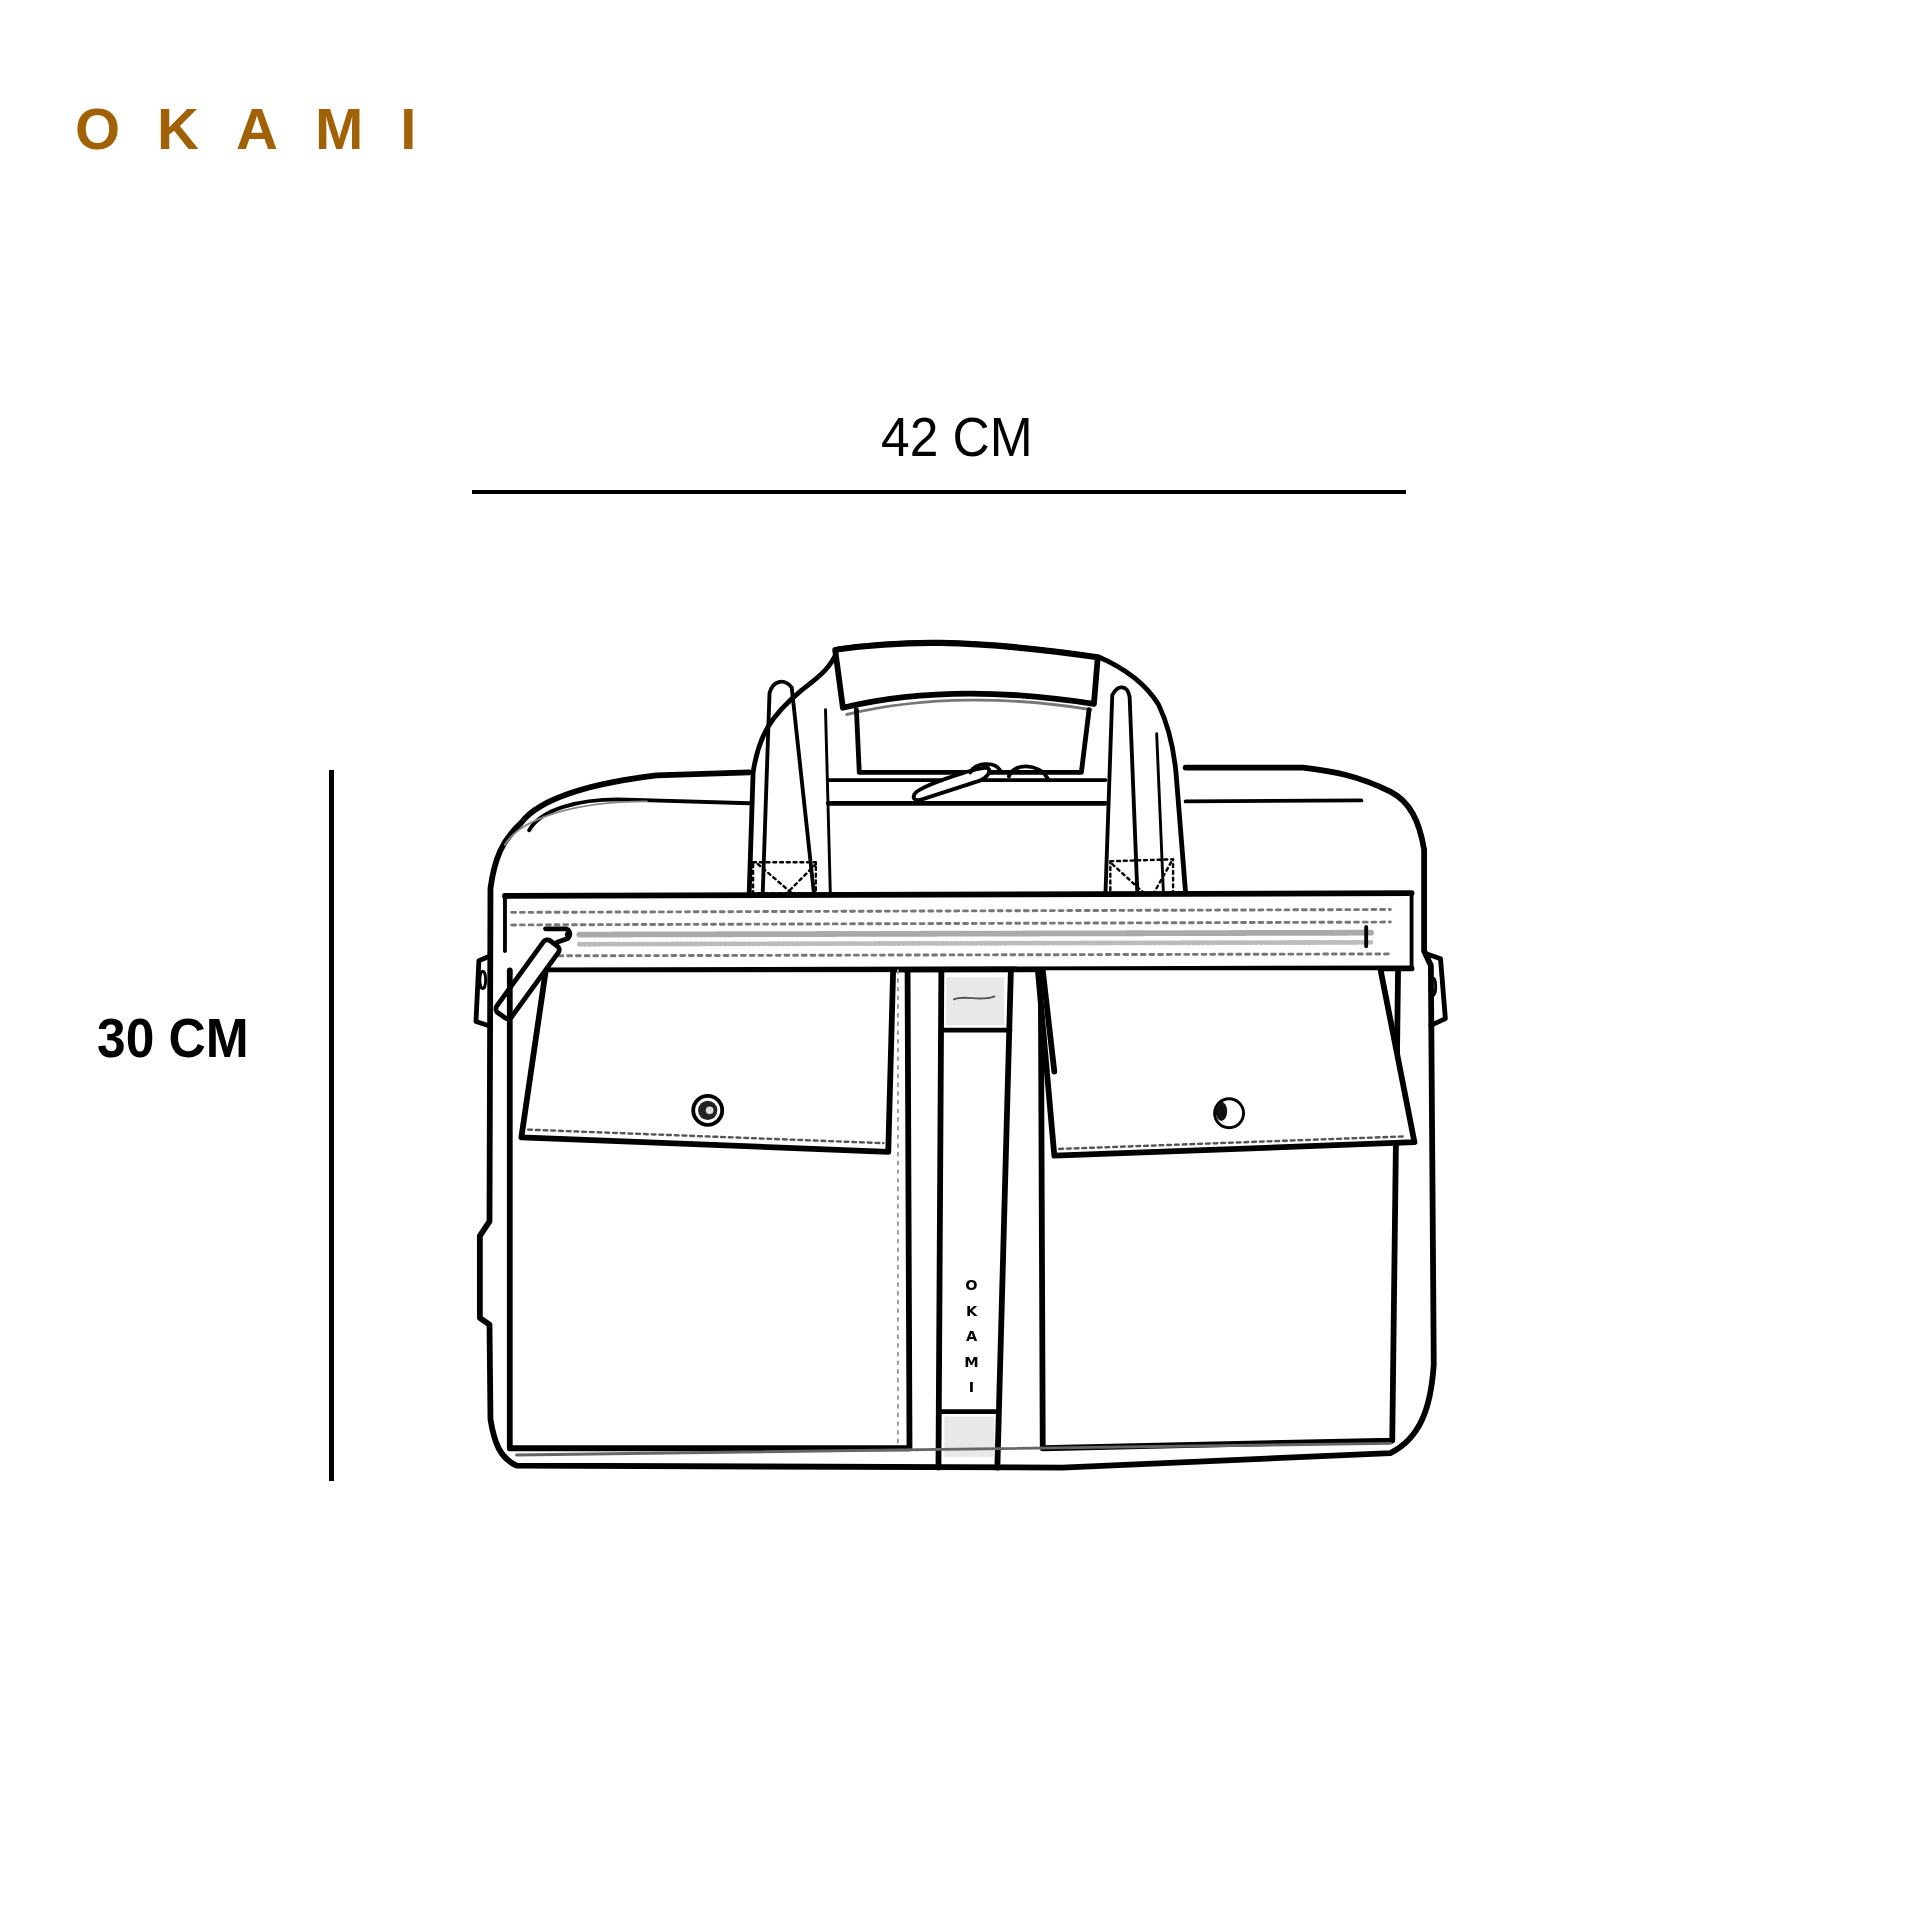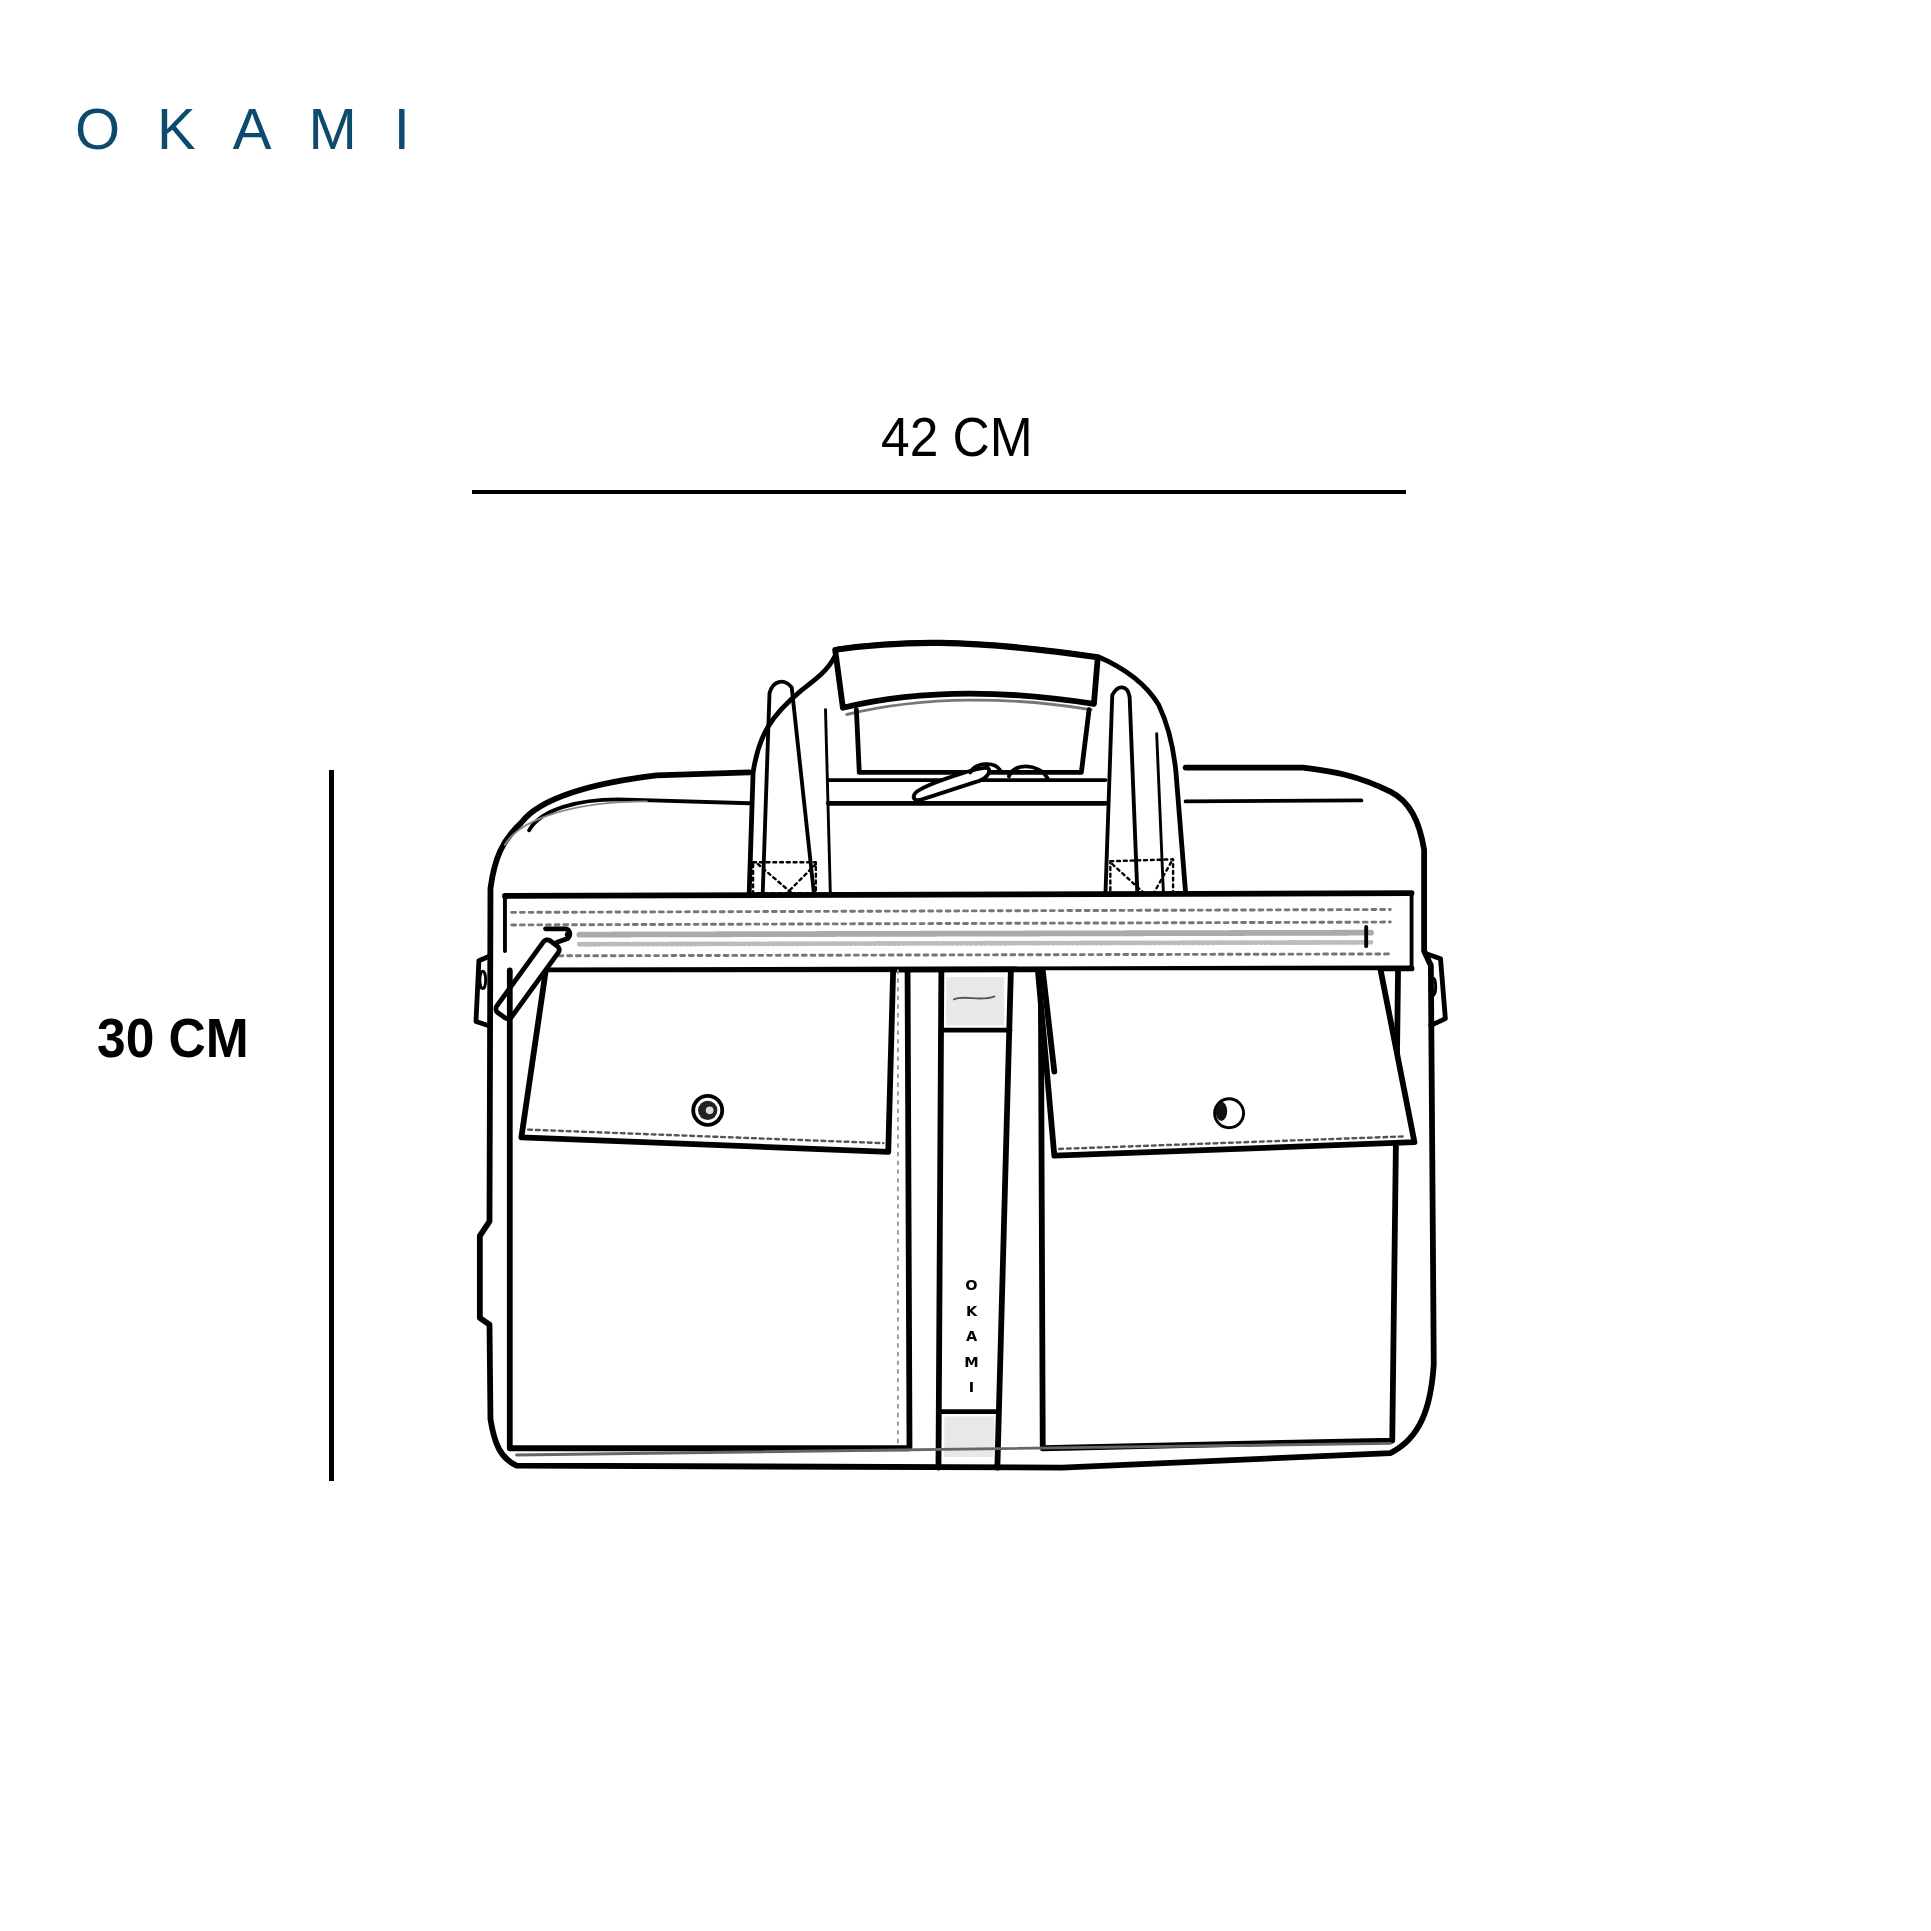--- a/index.html
+++ b/index.html
@@ -1,21 +1,21 @@
 <!DOCTYPE html>
 <html><head>
 <meta charset="utf-8">
 <style>
   html, body { margin: 0; padding: 0; background: #ffffff; }
   body { width: 1931px; height: 1931px; position: relative; overflow: hidden; }
   .brand {
     position: absolute; left: 75px; top: 100px;
     font-family: "Liberation Sans", sans-serif;
-    font-size: 58px; font-weight: 400; letter-spacing: 37px;
-    color: #0c4a6e; line-height: 58px; white-space: nowrap;
+    font-size: 58px; font-weight: 700; letter-spacing: 37px;
+    color: #a16207; line-height: 58px; white-space: nowrap;
   }
   .dim-label {
     position: absolute;
     font-family: "Liberation Sans", sans-serif;
     color: #000; white-space: nowrap; line-height: 1;
   }
   .width-label { left: 881px; top: 409px; font-size: 56px; transform: scaleX(0.92); transform-origin: left top; }
   .height-label { left: 97px; top: 1010px; font-size: 56px; font-weight: 700; transform: scaleX(0.92); transform-origin: left top;}
   .width-line {
     position: absolute; left: 472px; top: 490px; width: 934px; height: 3.9px; background: #000;

